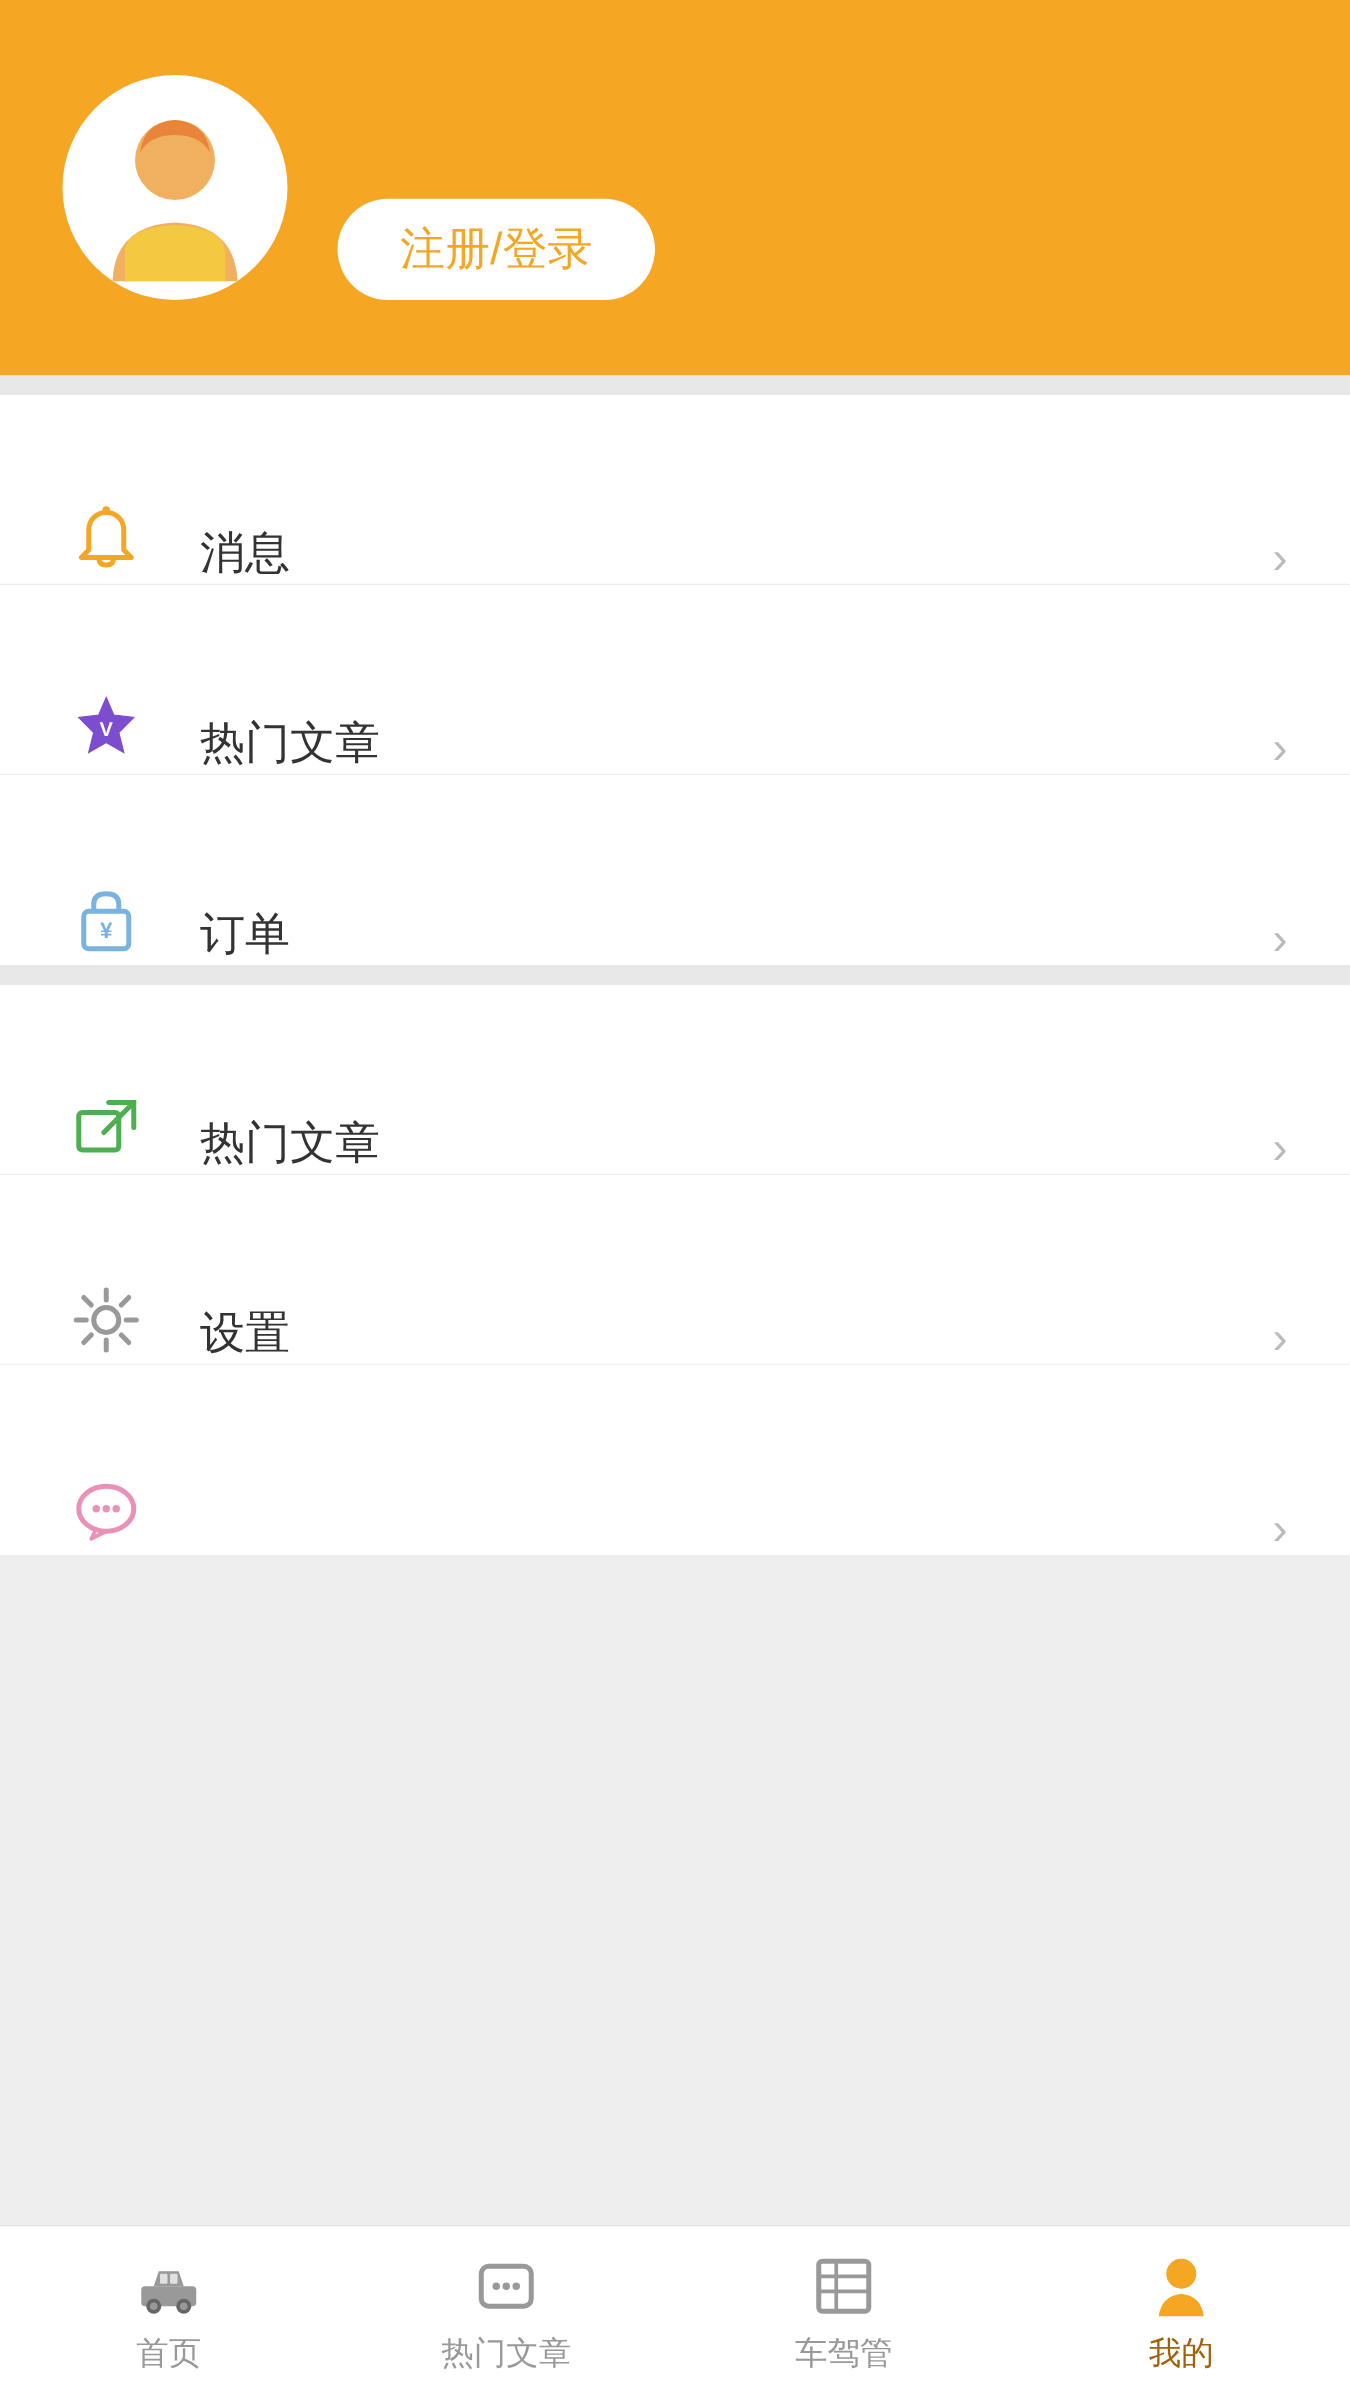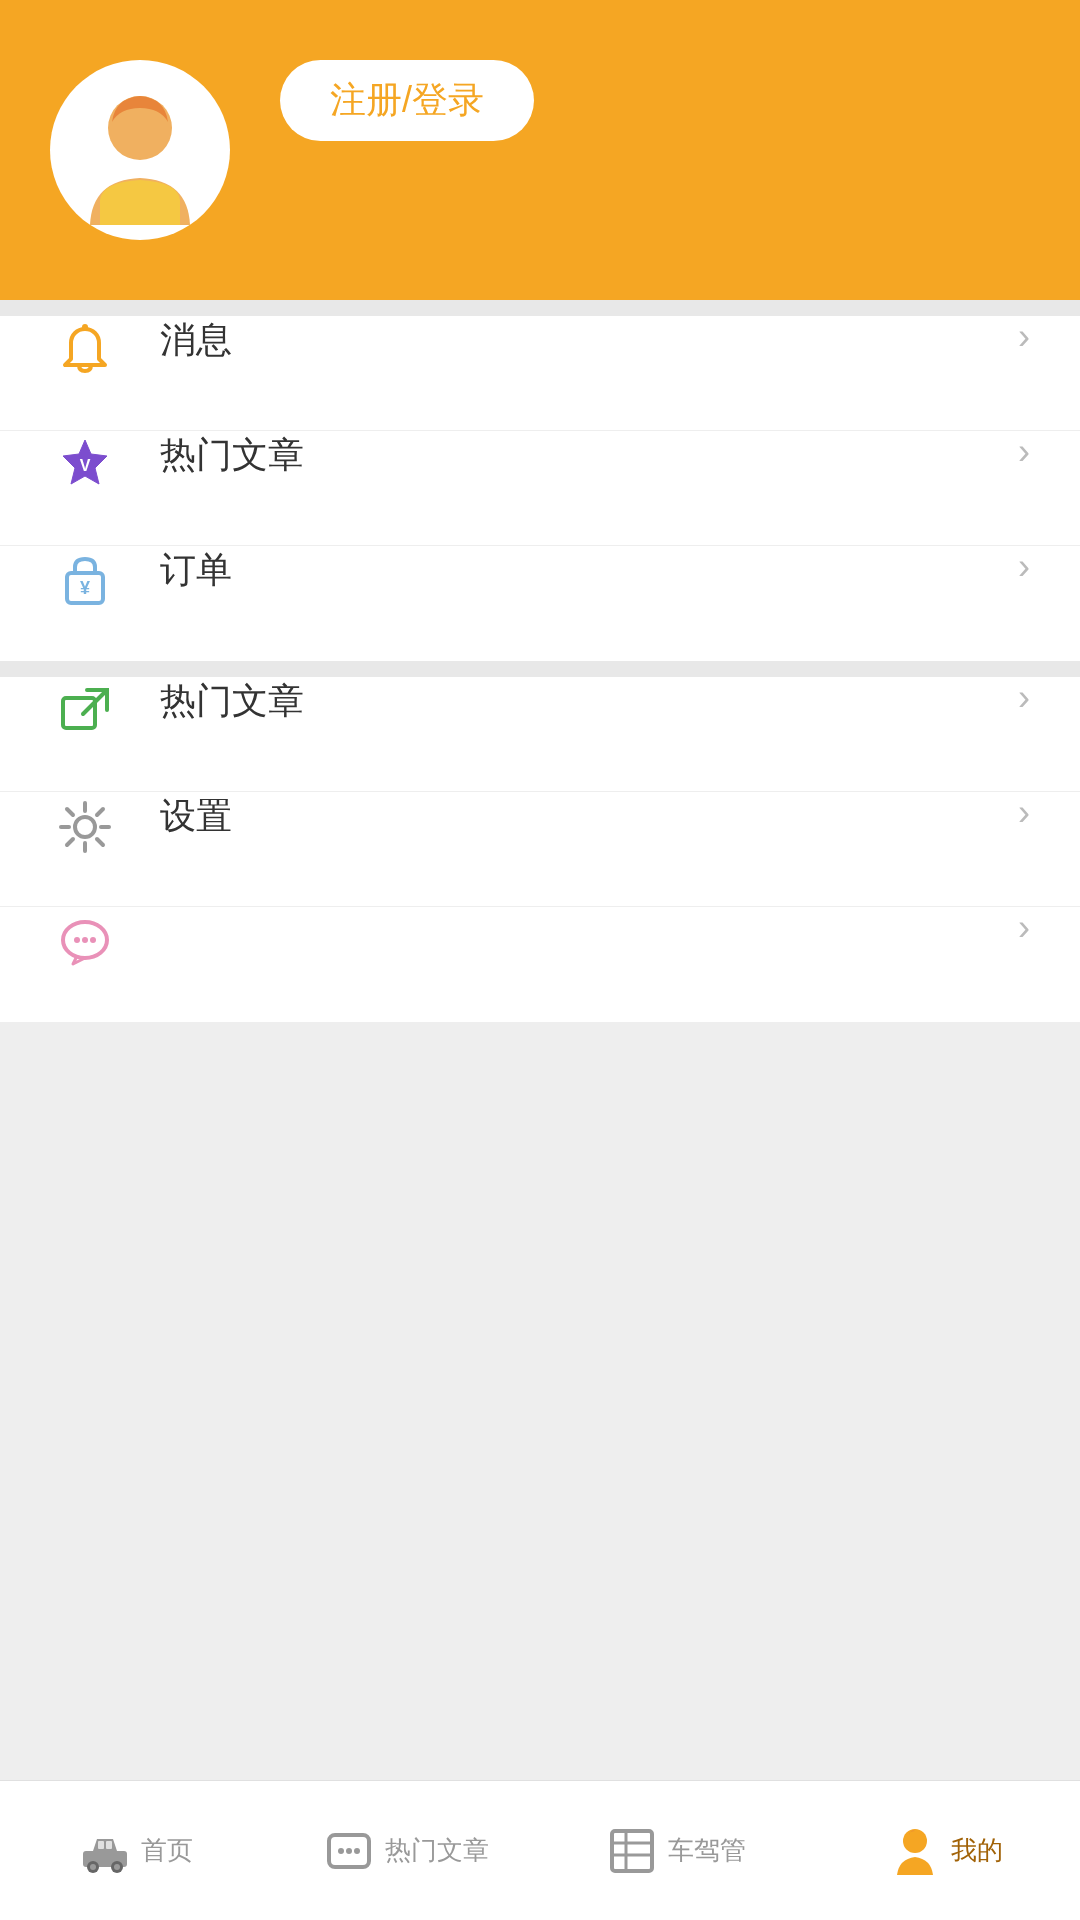--- a/index.html
+++ b/index.html
@@ -16,22 +16,22 @@
       background: #f0f0f0;
       display: flex;
       flex-direction: column;
     }
 
     
     .header {
       background: #f5a623;
       padding: 60px 50px 60px 50px;
       display: flex;
-      align-items: flex-start;
-      gap: 50px;
+      align-items: flex-end;
+      gap: 40px;
       min-height: 280px;
     }
 
     .avatar-container {
       width: 180px;
       height: 180px;
       border-radius: 50%;
       background: white;
       display: flex;
       align-items: center;
@@ -70,23 +70,23 @@
       background: #e8e8e8;
     }
 
     
     .menu-list {
       background: white;
     }
 
     .menu-item {
       display: flex;
-      align-items: flex-start;
+      align-items: flex-end;
       padding: 0 50px;
-      height: 115px;
+      height: 152px;
       border-bottom: 1px solid #eeeeee;
       cursor: pointer;
       position: relative;
     }
 
     .menu-item:last-child {
       border-bottom: none;
     }
 
     .menu-icon {
@@ -144,21 +144,21 @@
       height: 140px;
       background: white;
       border-top: 1px solid #e0e0e0;
       display: flex;
       align-items: center;
     }
 
     .nav-item {
       flex: 1;
       display: flex;
-      flex-direction: row;
+      flex-direction: column;
       align-items: center;
       justify-content: center;
       gap: 8px;
       cursor: pointer;
       height: 100%;
     }
 
     .nav-icon {
       width: 56px;
       height: 56px;

